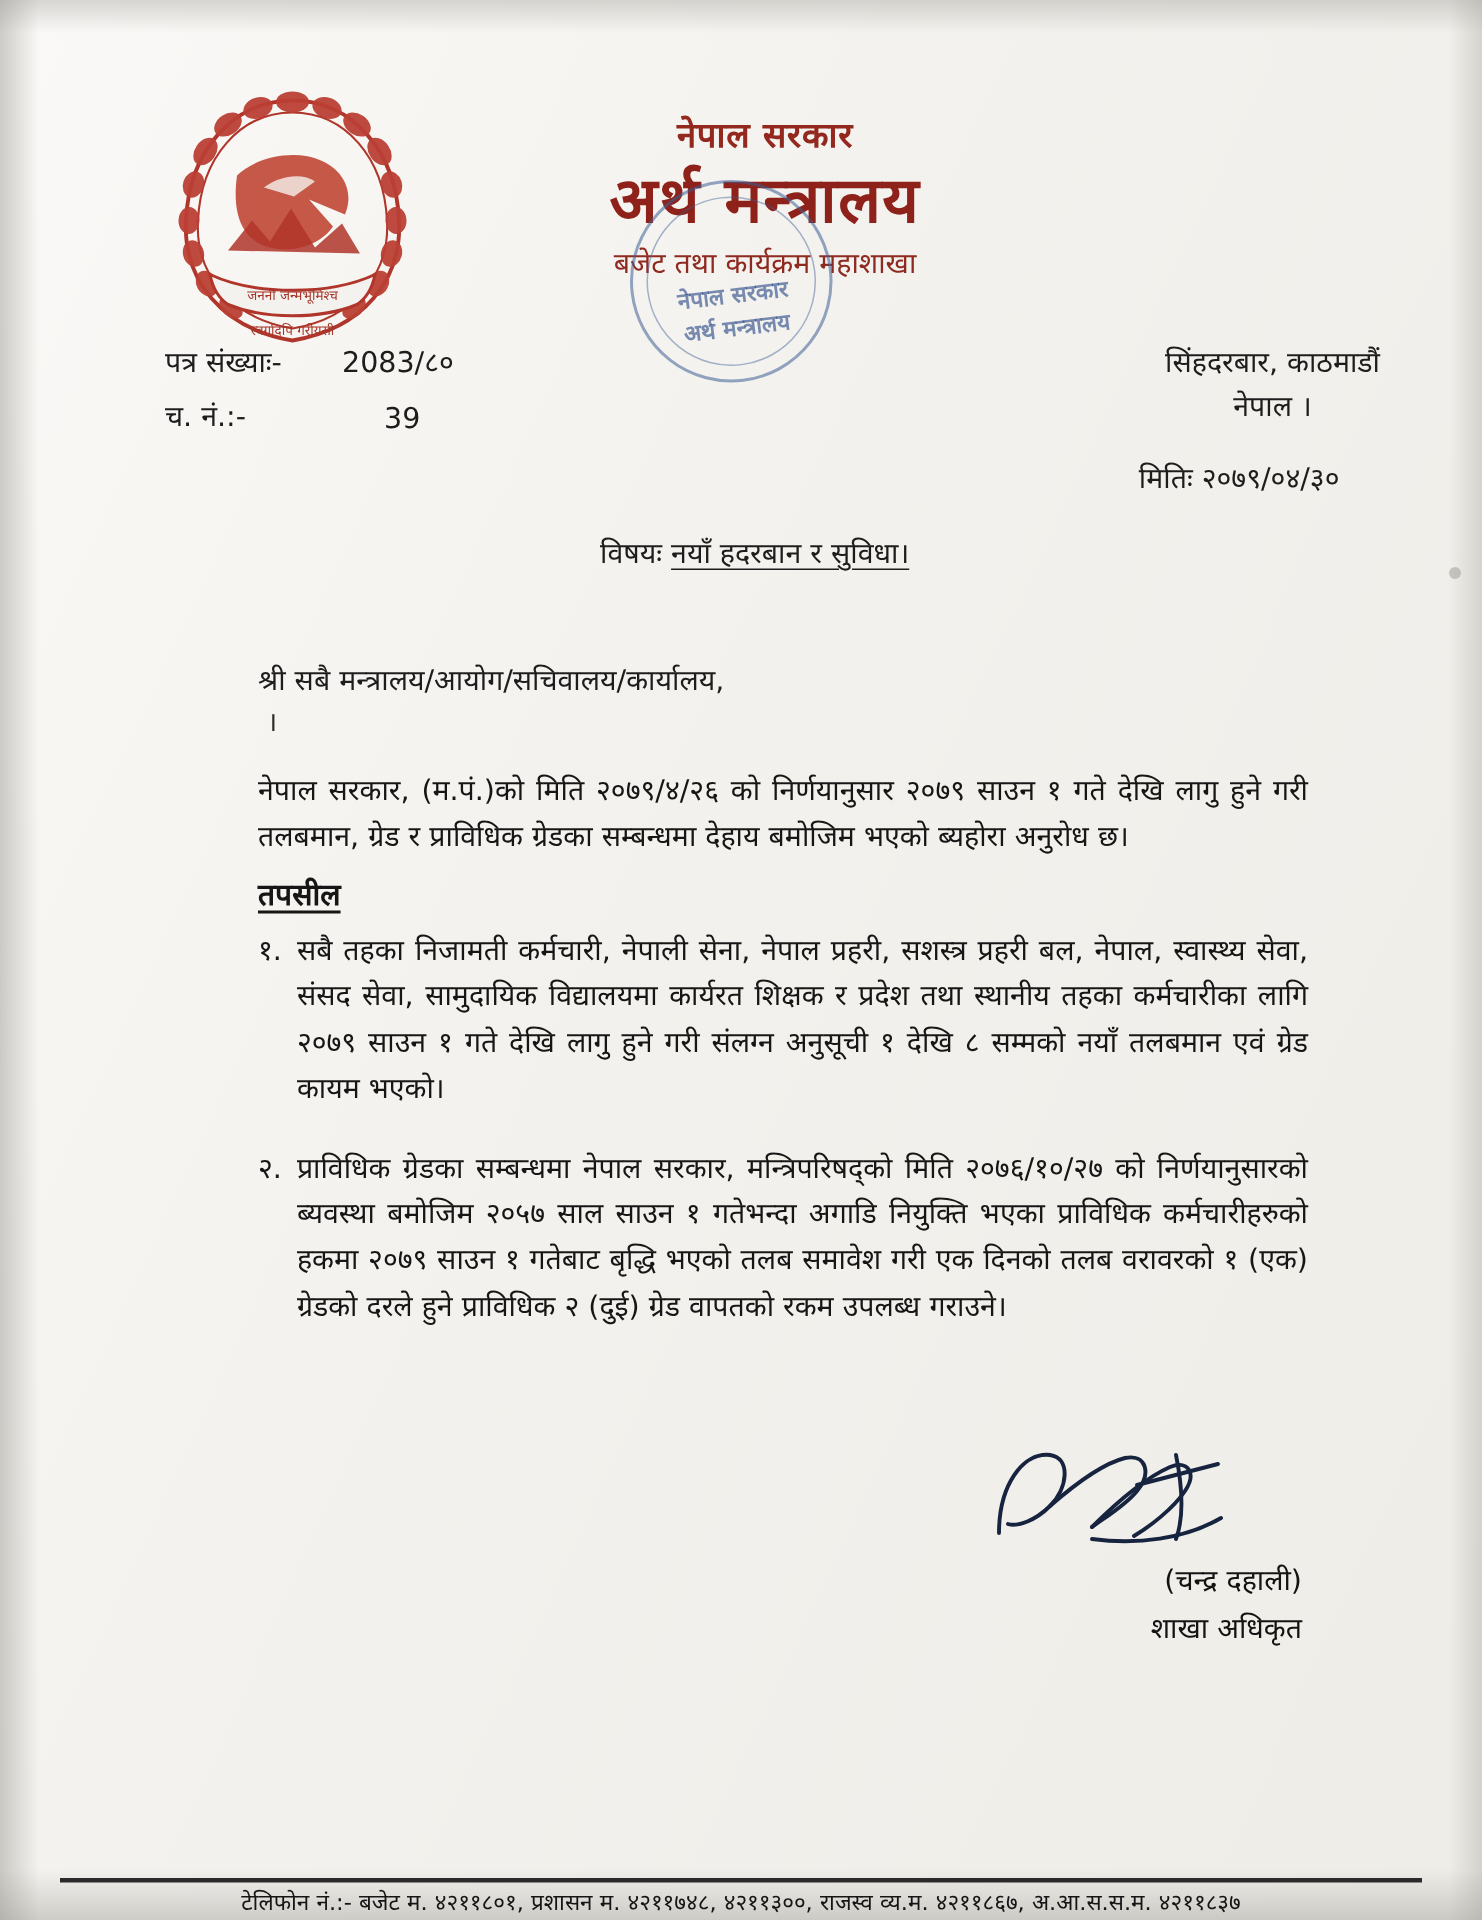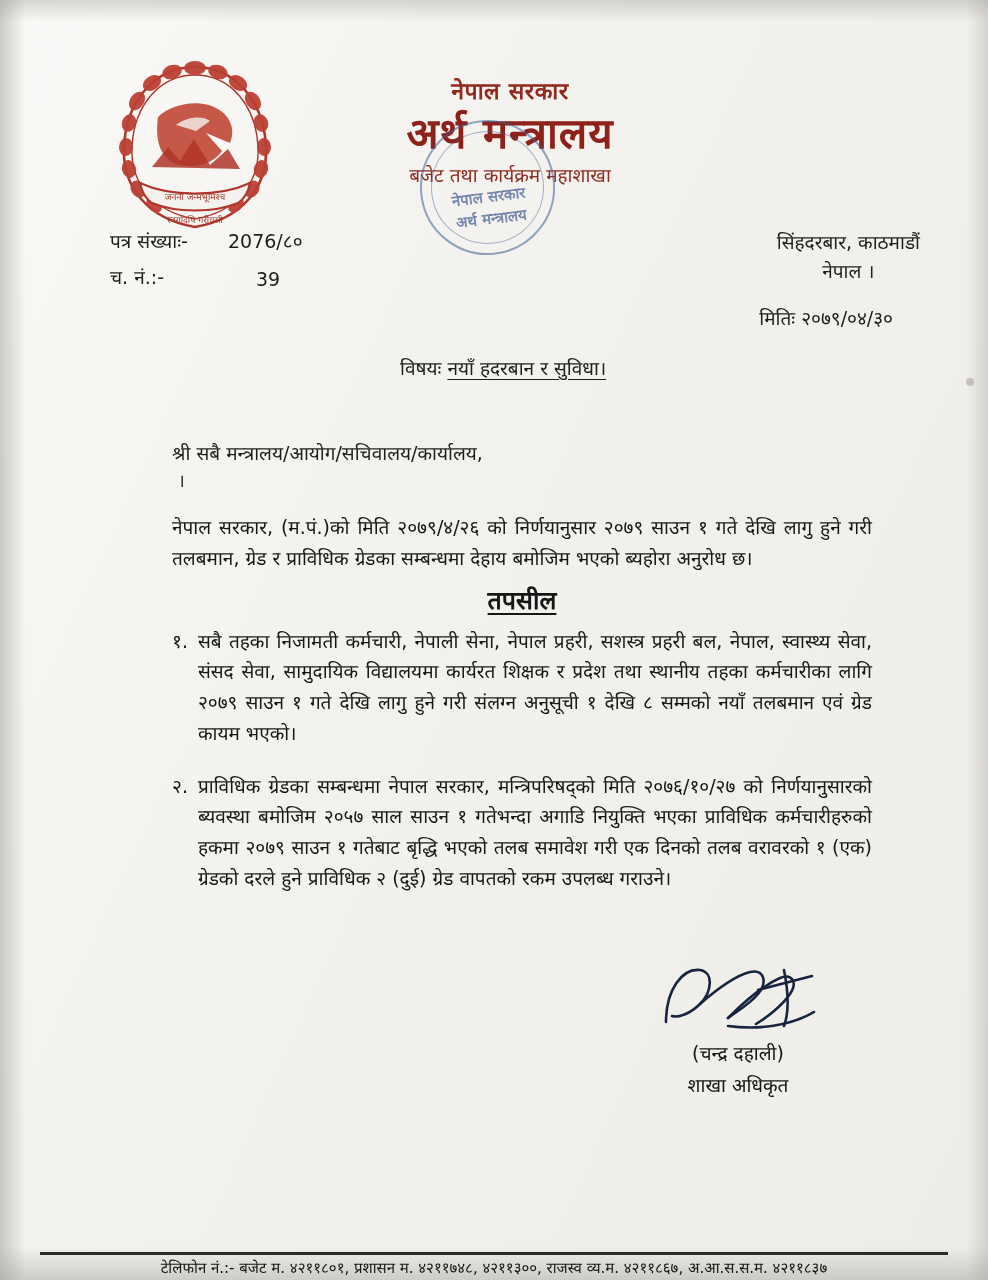--- a/index.html
+++ b/index.html
@@ -191,42 +191,41 @@
     color: #161616;
   }
   .para {
     font-size: 19px;
     line-height: 1.62;
     text-align: justify;
     text-justify: inter-word;
     margin-bottom: 0;
   }
   .tapsil {
-    text-align: center;
-    font-size: 25px;
+    font-size: 20px;
     font-weight: bold;
     margin: 8px 0 10px 0;
     text-decoration: underline;
     text-underline-offset: 4px;
   }
   .numbered {
     display: flex;
     gap: 10px;
     margin-bottom: 22px;
   }
   .num { flex: 0 0 auto; font-size: 19px; line-height: 1.62; }
   .numbered .para { margin-bottom: 0; }
 
   
   .signature {
     position: absolute;
     right: 120px;
     top: 960px;
     width: 260px;
-    text-align: center;
+    text-align: right;
     color: #131313;
   }
   .sign-scribble {
     height: 78px;
     position: relative;
   }
   .sign-scribble svg { position: absolute; left: 0; top: 0; }
   .sign-name {
     font-size: 19px;
     margin-top: 2px;
@@ -329,21 +328,21 @@
   </div>
 
   <div class="seal">
     <div class="seal-top">नेपाल सरकार</div>
     <div class="seal-bottom">अर्थ मन्त्रालय</div>
   </div>
 
   <div class="ref-block">
     <div class="ref-row">
       <span class="ref-label">पत्र संख्याः-</span>
-      <span class="ref-value">2076/८०</span>
+      <span class="ref-value">2083/८०</span>
     </div>
     <div class="ref-row">
       <span class="ref-label">च. नं.:-</span>
       <span class="ref-value indent">39</span>
     </div>
   </div>
 
   <div class="address-block">
     <div>सिंहदरबार, काठमाडौं</div>
     <div>नेपाल ।</div>

